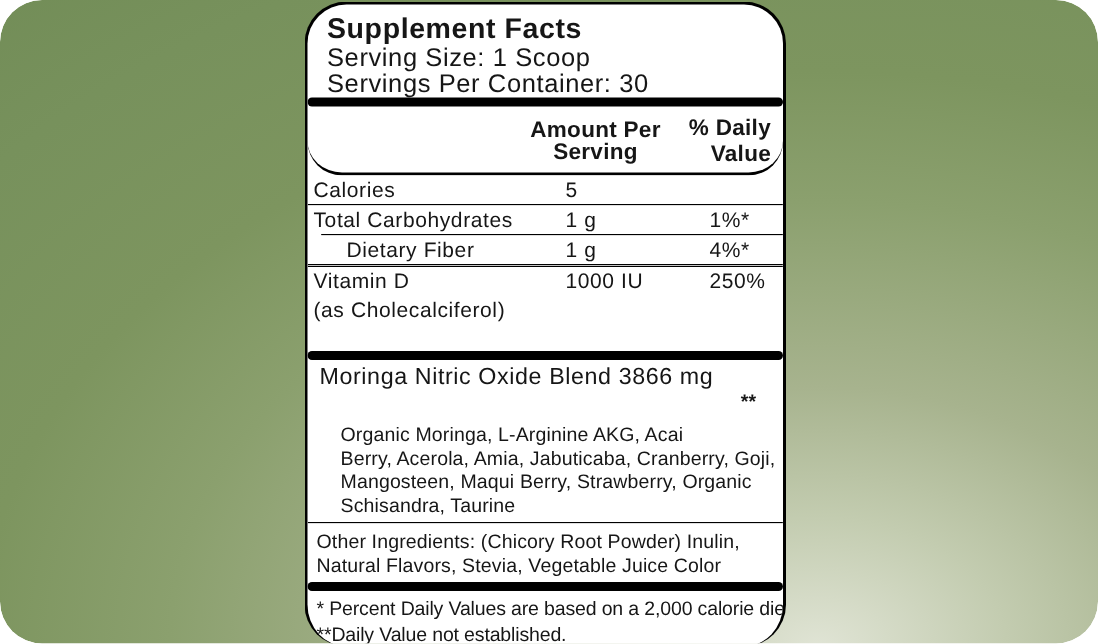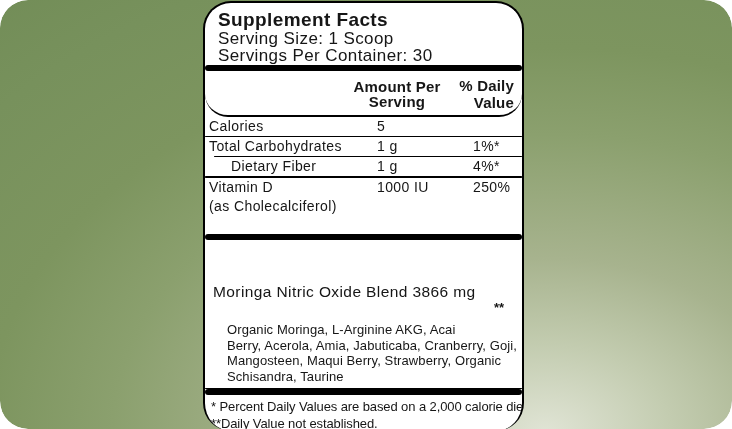--- a/index.html
+++ b/index.html
@@ -43,21 +43,21 @@
     padding:0 8px 1px 4px; white-space:nowrap;
   }
   .cn{ width:168px; flex:none; }
   .ca{ width:96px; flex:none; }
   .cd{ flex:1; }
   .row-vitd{ padding-bottom:18px; }
   .row-vitd .cn{ width:168px; white-space:nowrap; overflow:visible; }
   .cn .n2{ line-height:20px; white-space:nowrap; }
 
   .blend{ padding:2px 8px 4px 8px; }
-  .blend-title{ font-size:15.5px; letter-spacing:.4px; line-height:19px; white-space:nowrap;margin-top:40px; }
+  .blend-title{ font-size:15.5px; letter-spacing:.4px; line-height:19px; white-space:nowrap; }
   .blend-dv{ text-align:right; padding-right:10px; font-size:13px; font-weight:bold; line-height:13px; }
   .blend-ing{ margin-top:8px; padding-left:14px; font-size:13px; letter-spacing:.1px; line-height:15.5px; }
   .blend-ing div{ white-space:nowrap; }
 
   .other{ padding:4px 6px 3px 6px; font-size:13px; letter-spacing:.1px; line-height:16px; }
   .other div{ white-space:nowrap; }
 
   .foot{ padding:4px 6px 0 6px; font-size:13px; letter-spacing:-.1px; line-height:16.5px; }
   .foot div{ white-space:nowrap; }
 </style>
@@ -121,20 +121,24 @@
       <div class="blend-ing">
         <div>Organic Moringa, L-Arginine AKG, Acai</div>
         <div>Berry, Acerola, Amia, Jabuticaba, Cranberry, Goji,</div>
         <div>Mangosteen, Maqui Berry, Strawberry, Organic</div>
         <div>Schisandra, Taurine</div>
       </div>
     </div>
 
     <div class="thin"></div>
 
+    <div class="other">
+      <div>Other Ingredients: (Chicory Root Powder) Inulin,</div>
+      <div>Natural Flavors, Stevia, Vegetable Juice Color</div>
+    </div>
 
     <div class="bar"></div>
 
     <div class="foot">
       <div>* Percent Daily Values are based on a 2,000 calorie diet.</div>
       <div>**Daily Value not established.</div>
     </div>
 
   </div>
 </div>

